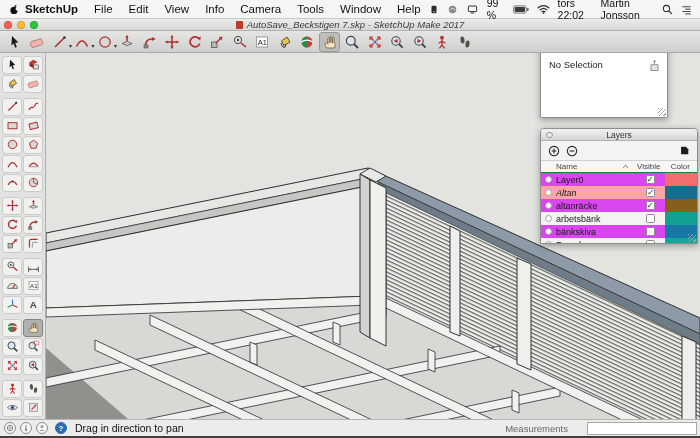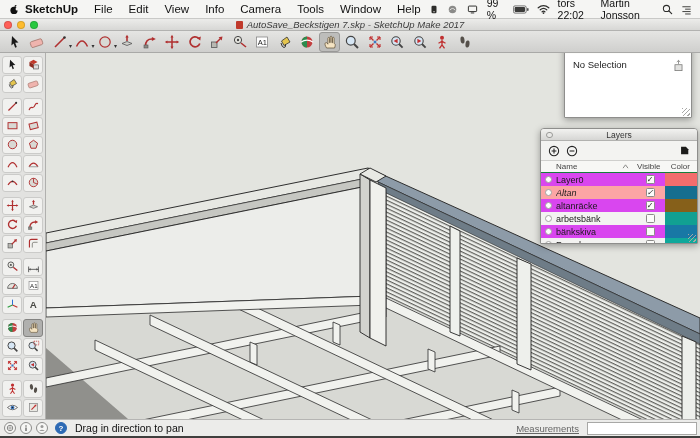--- a/index.html
+++ b/index.html
@@ -47,21 +47,21 @@
   
   #canvas { position:absolute; left:46px; top:53px; width:654px; height:366px; z-index:1; }
 
   
   .panel { position:absolute; background:#ececea; border:1px solid #8e8e8c; border-radius:4px 4px 1px 1px;
     box-shadow:0 2px 7px rgba(0,0,0,.35); z-index:50; }
   .panel-title { height:12px; background:linear-gradient(#f2f2f0,#d6d6d4); border-bottom:1px solid #b1b1af;
     border-radius:3px 3px 0 0; text-align:center; font-size:8.5px; line-height:12px; color:#333; position:relative; }
   .panel-close { position:absolute; left:5px; top:2.5px; width:6.5px; height:6.5px; border-radius:50%;
     border:1px solid #9a9a98; background:#e9e9e7; }
-  #entity-info { left:564px; top:40px; width:128px; height:78px; }
+  #entity-info { left:540px; top:40px; width:128px; height:78px; }
   #ei-body { position:relative; background:#fff; height:64px; border-top:1px solid #fcfcfa; }
   #ei-message { position:absolute; left:8px; top:5px; font-size:9.5px; color:#222; }
   #ei-icon { position:absolute; right:7px; top:4px; }
   .grip { position:absolute; right:1px; bottom:1px; width:8px; height:8px;
     background:repeating-linear-gradient(135deg,#a8a8a6 0 1px,transparent 1px 3px); }
 
   #layers-panel { left:540px; top:128px; width:158px; height:116px; }
   #layers-toolbar { height:20px; background:#f3f3f1; border-bottom:1px solid #cfcfcd;
     display:flex; align-items:center; padding:0 7px; }
   #layers-toolbar .spacer { flex:1; }
@@ -85,21 +85,21 @@
 
   
   #statusbar { position:absolute; left:0; right:0; bottom:2px; height:17px; background:#ececea;
     border-top:1px solid #b5b5b3; display:flex; align-items:center; z-index:60; font-size:10.5px; color:#111; }
   .sb-circle { width:12px; height:12px; border:1px solid #8d8d8b; border-radius:50%; margin-left:4px;
     display:flex; align-items:center; justify-content:center; background:#f6f6f4; }
   #sb-help { background:#2d6ab4; border-color:#2d6ab4; color:#fff; font-size:8px; font-weight:bold;
     margin-left:7px; }
   #sb-hint { margin-left:8px; }
   #sb-right { margin-left:auto; display:flex; align-items:center; }
-  #measurements-label { font-size:9.5px; color:#666; margin-right:8px;text-decoration:underline; }
+  #measurements-label { font-size:9.5px; color:#666; margin-right:19px; }
   #measurements-input { width:110px; height:13px; border:1px solid #a8a8a6; background:#fff;
     font-size:9px; font-family:"Liberation Sans",sans-serif; margin-right:3px; padding:0 2px; }
   #bottom-edge { position:absolute; left:0; right:0; bottom:0; height:2px; background:#3f3f3d; z-index:61; }
 </style>
 </head>
 <body>
 
 <div id="menubar">
   <span class="mb-icon">
     <svg width="12" height="13" viewBox="0 0 16 16">

